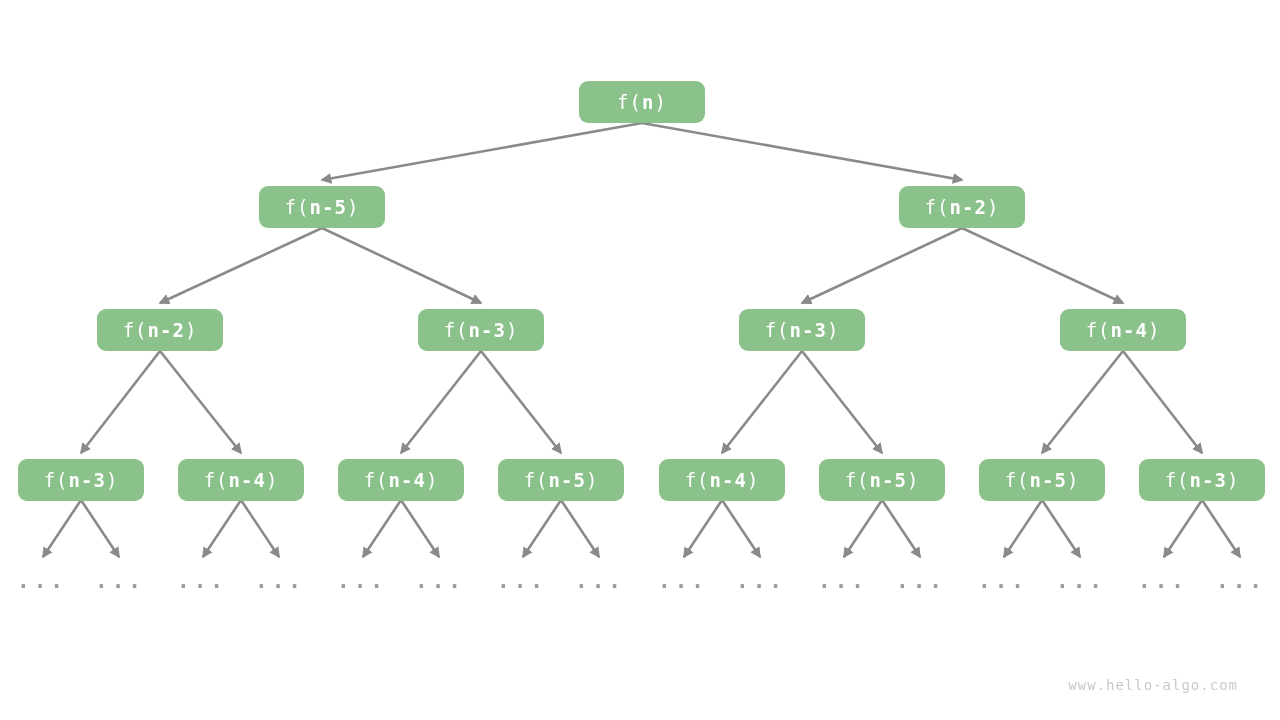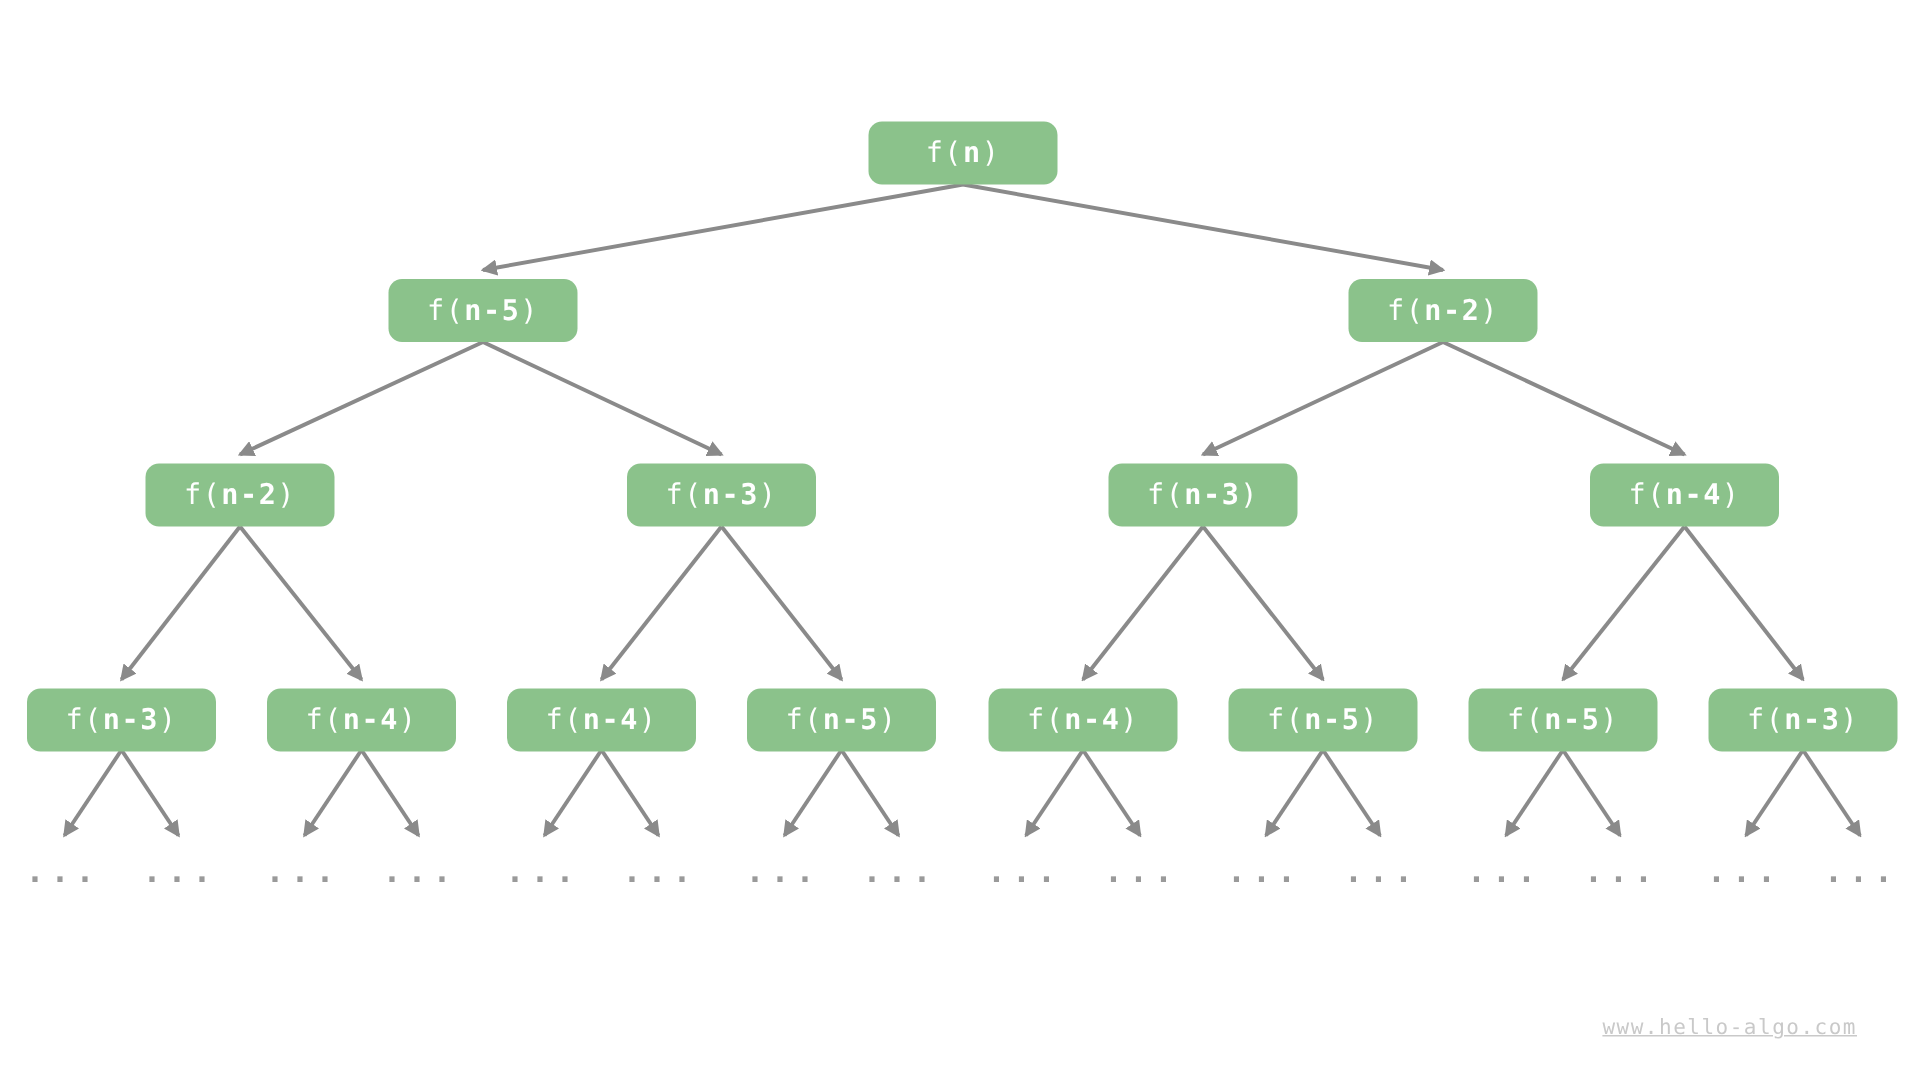--- a/index.html
+++ b/index.html
@@ -40,21 +40,20 @@
     font-weight:bold;
     letter-spacing:4px;
     line-height:14px;
   }
   .watermark{
     position:absolute;
     right:42px;top:677px;
     color:var(--watermark);
     font-size:14px;
     letter-spacing:1px;
-    text-decoration:underline;
   }
 </style>
 </head>
 <body>
 
 <div id="stage">
 
   <svg class="edges" width="1280" height="720" viewBox="0 0 1280 720">
     <defs>
       <marker id="arw" viewBox="0 0 10 10" refX="8.5" refY="5" markerWidth="4.2" markerHeight="4.2" orient="auto">

